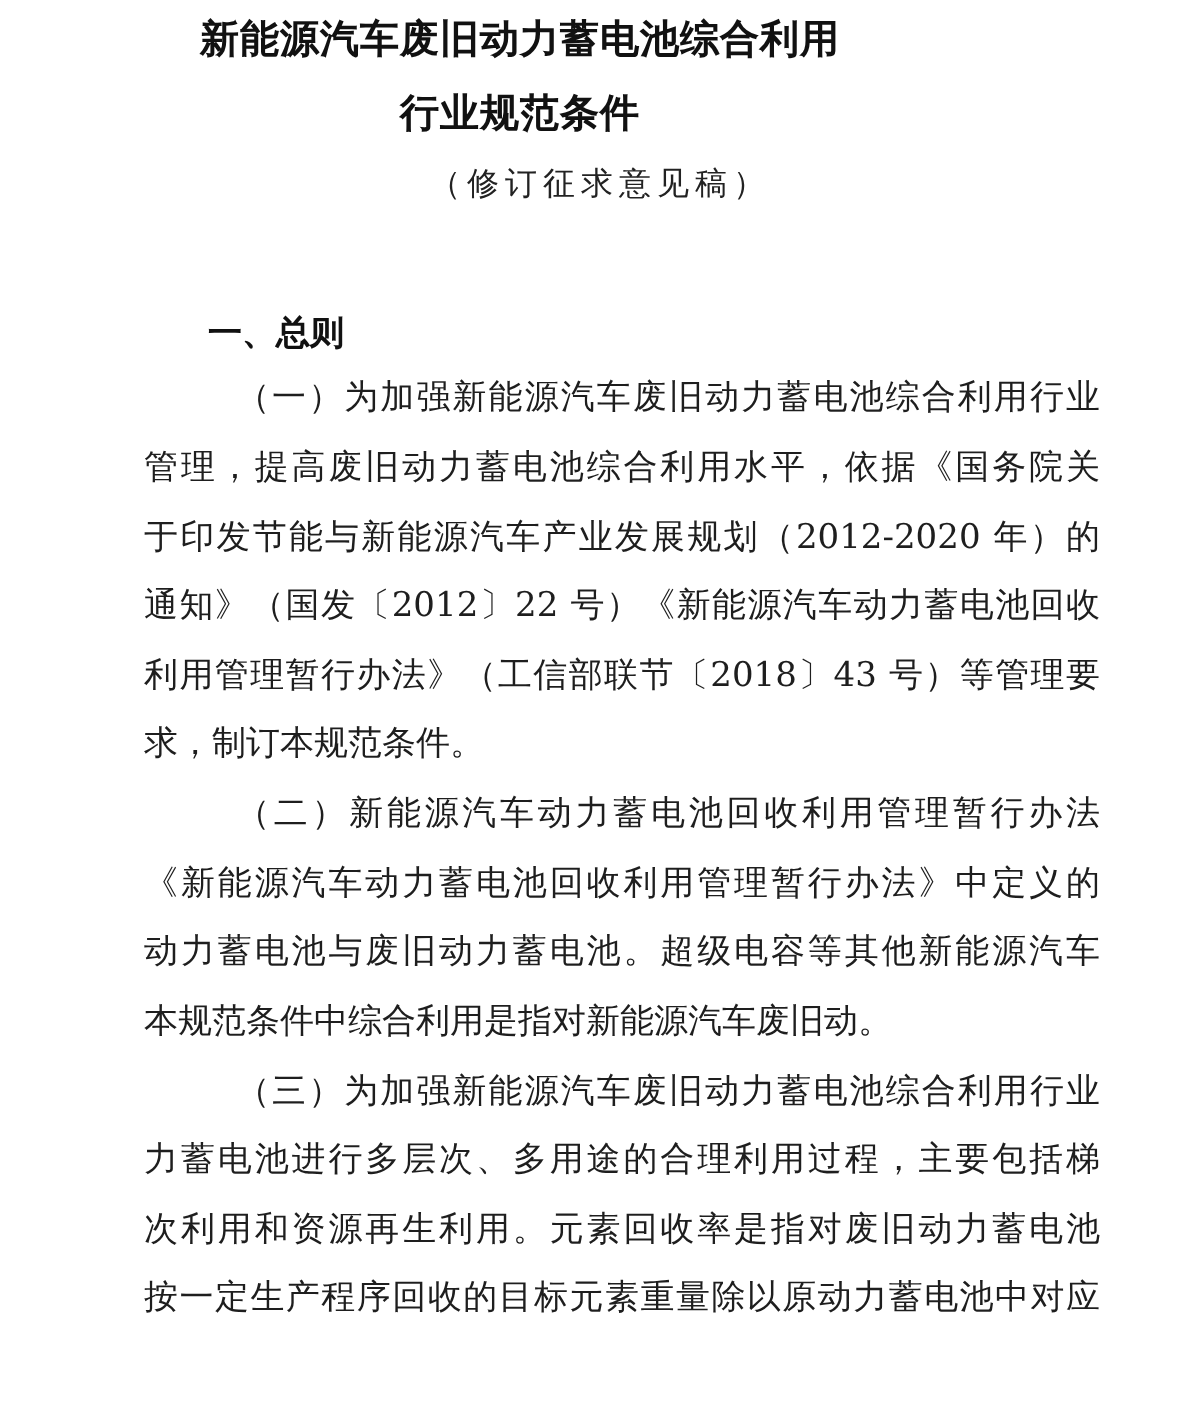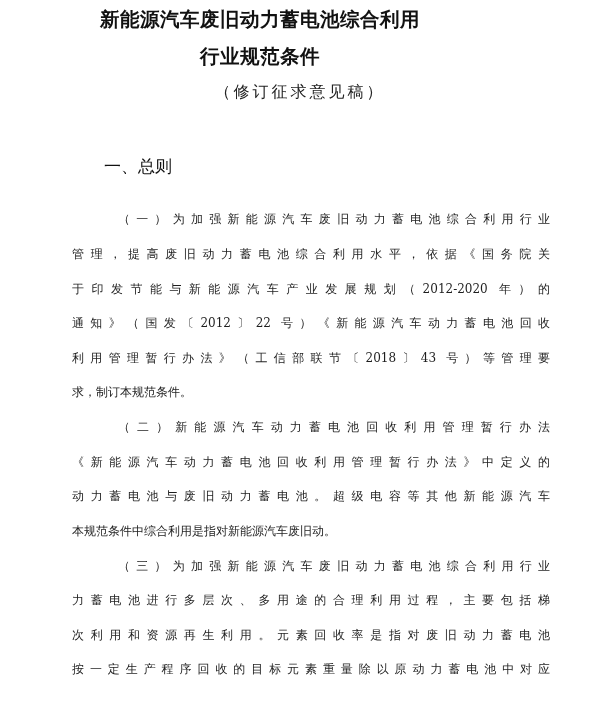--- a/index.html
+++ b/index.html
@@ -17,28 +17,27 @@
     }
     .t1 { top: 6px; }
     .t2 { top: 43px; }
     .subtitle {
       position: absolute; left: 0; width: 600px; text-align: center;
       top: 82px; font-size: 16px; letter-spacing: 3px; color: #222;
     }
     .section-heading {
       position: absolute; left: 104px; top: 155px;
       font-family: "DejaVu Sans", "Liberation Sans", sans-serif;
-      font-weight: normal; font-size: 17px; color: #111;
+      font-weight: bold; font-size: 17px; color: #111;
     }
     .line {
       position: absolute; left: 72px; width: 478px;
-      font-size: 12px; line-height: 22px; white-space: nowrap;
+      font-size: 17px; line-height: 22px; white-space: nowrap;
       text-align: justify; text-align-last: justify;
       color: #1e1e1e;
-      margin-top: 20px;
     }
     .line.indent { left: 118px; width: 432px; }
     .line.last { text-align-last: left; }
   </style>
 </head>
 <body>
 
 <div>
   <div class="title t1">新能源汽车废旧动力蓄电池综合利用</div>
   <div class="title t2">行业规范条件</div>

